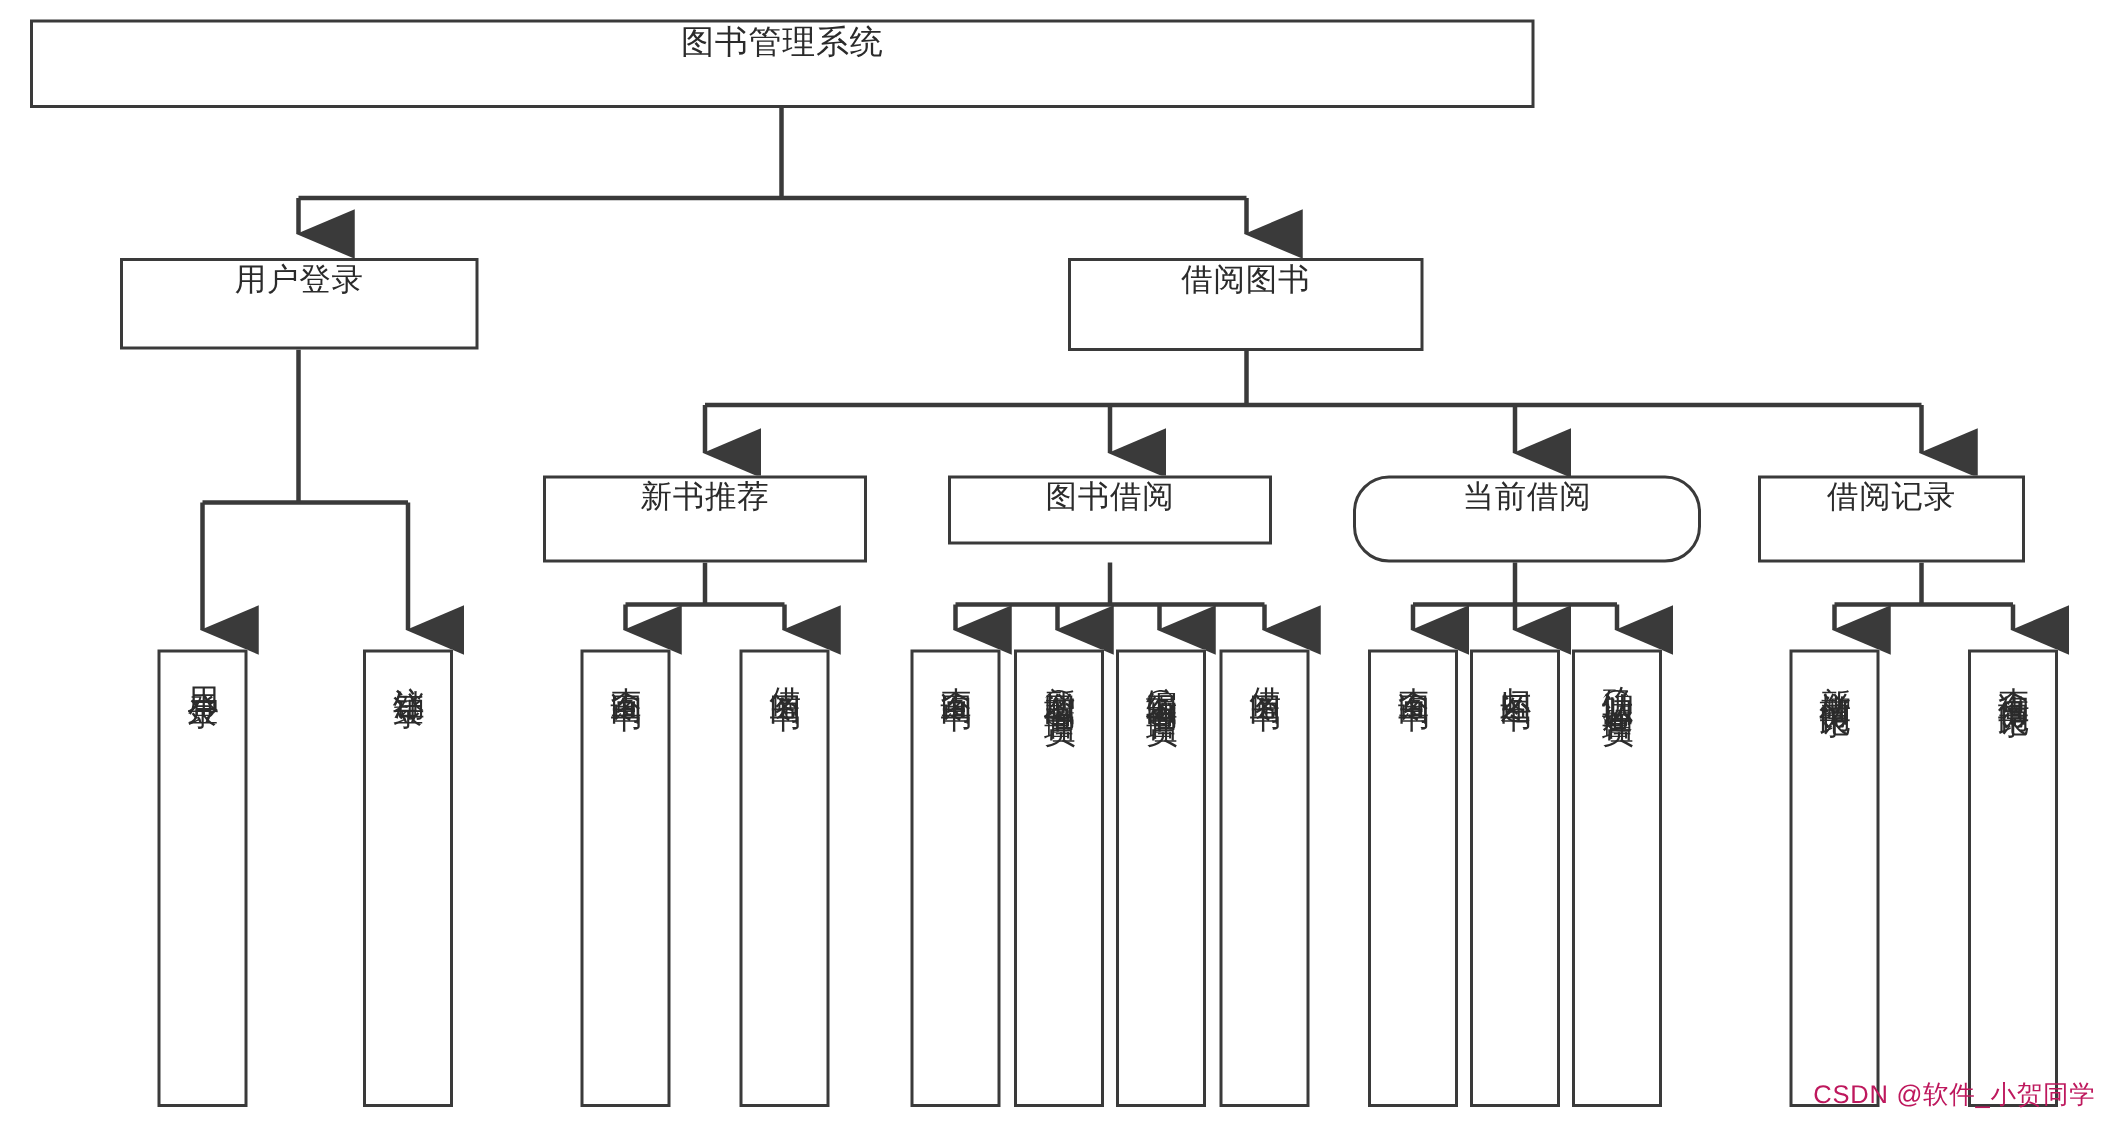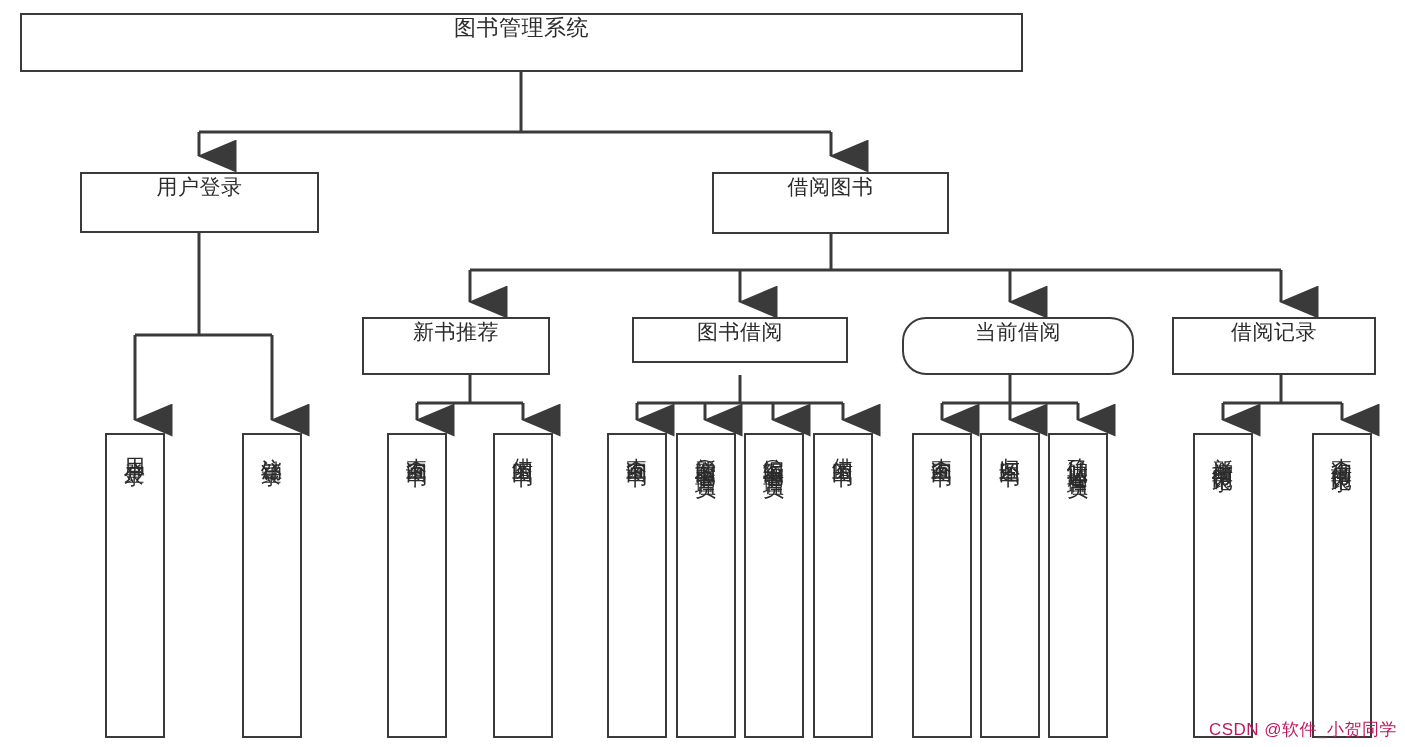--- a/index.html
+++ b/index.html
@@ -137,33 +137,33 @@
   </div>
 
   <div class="node horizontal" style="left:80px; top:172px; width:239px; height:61px;">
     <span class="node-label">用户登录</span>
   </div>
 
   <div class="node horizontal" style="left:712px; top:172px; width:237px; height:62px;">
     <span class="node-label">借阅图书</span>
   </div>
 
-  <div class="node horizontal" style="left:362px; top:317px; width:188px; height:58px;">
+  <div class="node horizontal" style="left:362px; top:317px; width:216px; height:58px;">
     <span class="node-label">新书推荐</span>
   </div>
 
   <div class="node horizontal" style="left:632px; top:317px; width:216px; height:46px;">
     <span class="node-label">图书借阅</span>
   </div>
 
   <div class="node horizontal" style="left:902px; top:317px; width:232px; height:58px;border-radius:24px;">
     <span class="node-label">当前借阅</span>
   </div>
 
-  <div class="node horizontal" style="left:1172px; top:317px; width:204px; height:58px;">
+  <div class="node horizontal" style="left:1172px; top:317px; width:178px; height:58px;">
     <span class="node-label">借阅记录</span>
   </div>
 
   <div class="node vertical" style="left:105px; top:433px; width:60px; height:305px;">
     <span class="node-label">用户登录</span>
   </div>
 
   <div class="node vertical" style="left:242px; top:433px; width:60px; height:305px;">
     <span class="node-label">注销登录</span>
   </div>

